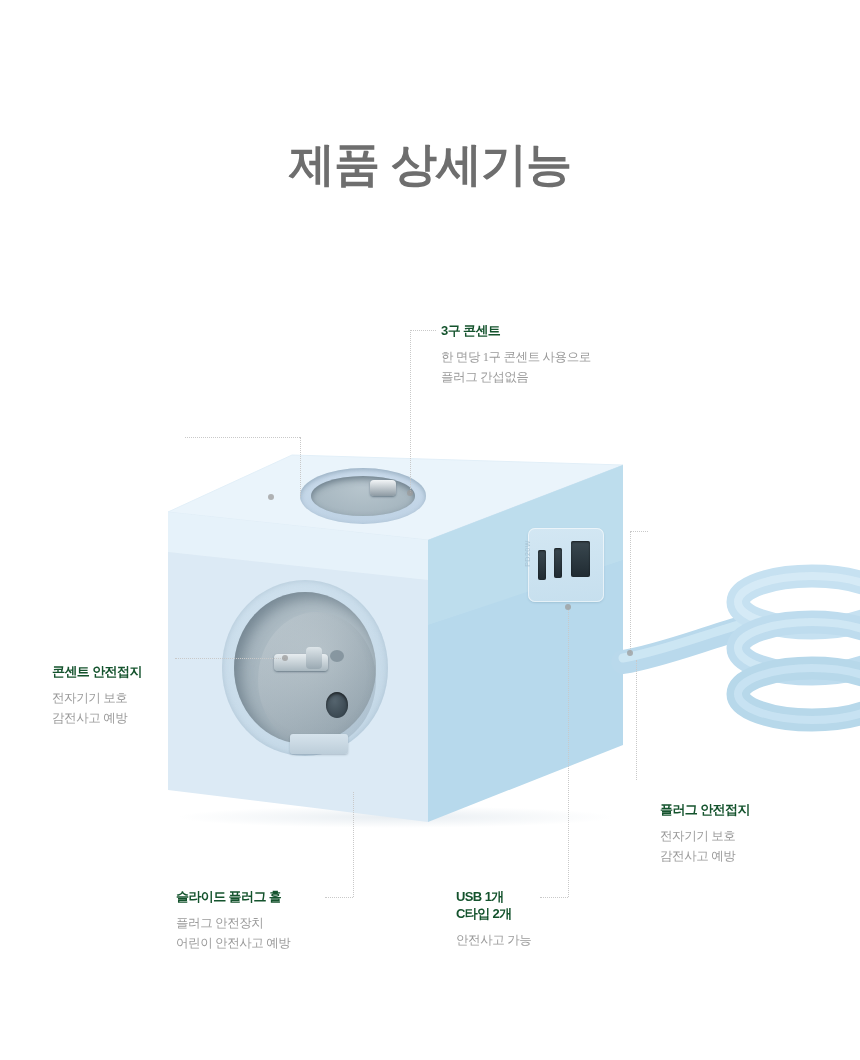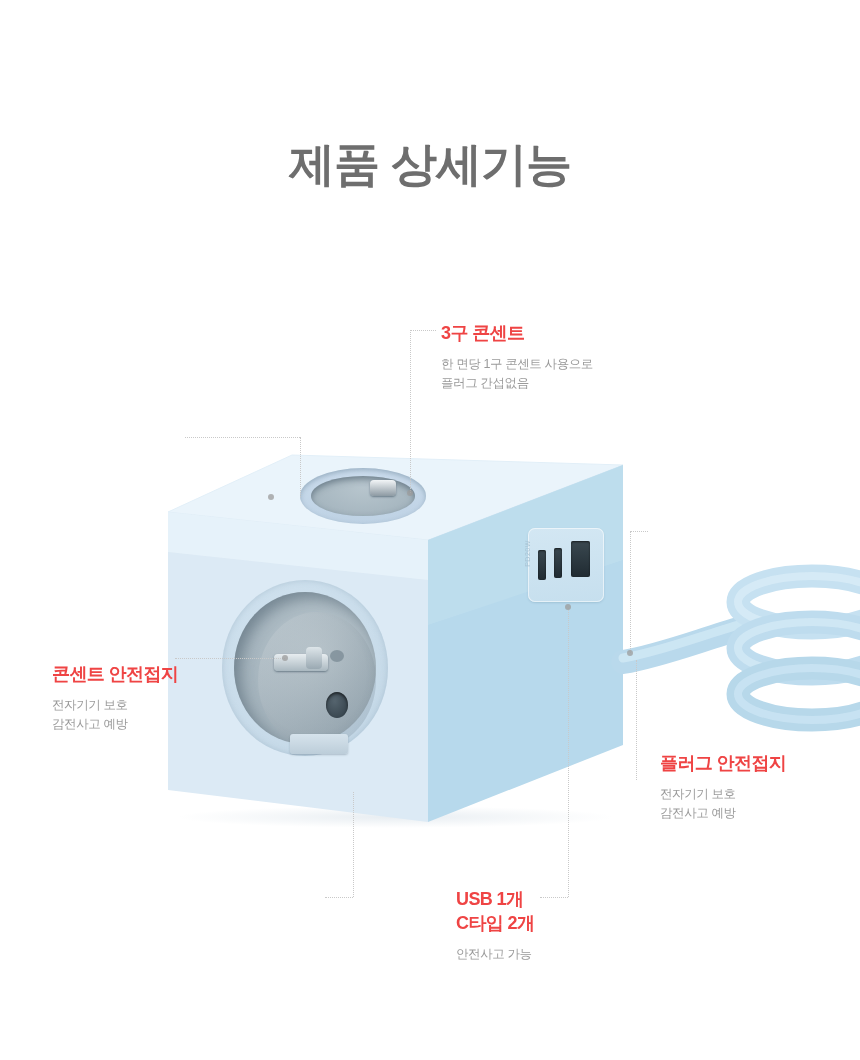--- a/index.html
+++ b/index.html
@@ -29,35 +29,36 @@
     font-weight: bold;
     color: #6e6e6e;
     letter-spacing: -1px;
   }
 
   
   .callout {
     position: absolute;
   }
   .callout .c-title {
-    font-size: 18px;
+    font-size: 13px;
     font-weight: bold;
-    color: #ef4444;
+    color: #14532d;
     letter-spacing: -0.6px;
     line-height: 1.32;
     white-space: pre-line;
   }
   .callout .c-desc {
     margin-top: 9px;
     font-size: 12.5px;
     font-weight: normal;
     color: #9a9a9a;
     letter-spacing: -0.4px;
     line-height: 1.55;
     white-space: pre-line;
+    font-family: Liberation Serif, serif;
   }
 
   
   .lead {
     position: absolute;
   }
   .lead-h {
     border-top: 1px dotted #c9c9c9;
     height: 0;
   }
@@ -334,26 +335,31 @@
   </div>
 
 
 
   <div class="callout" style="left:52px; top:648px; width:200px;margin-top:15px;">
     <div class="c-title">콘센트 안전접지</div>
     <div class="c-desc">전자기기 보호
 감전사고 예방</div>
   </div>
 
-  <div class="callout" style="left:660px; top:752px; width:200px;">
+  <div class="callout" style="left:660px; top:801px; width:200px;">
     <div class="c-title">플러그 안전접지</div>
     <div class="c-desc">전자기기 보호
 감전사고 예방</div>
   </div>
 
+  <div class="callout" style="left:176px; top:888px; width:220px;">
+    <div class="c-title">슬라이드 플러그 홀</div>
+    <div class="c-desc">플러그 안전장치
+어린이 안전사고 예방</div>
+  </div>
 
   <div class="callout" style="left:456px; top:888px; width:180px;">
     <div class="c-title">USB 1개
 C타입 2개</div>
     <div class="c-desc">안전사고 가능</div>
   </div>
 
 </div>
 
 </body></html>

